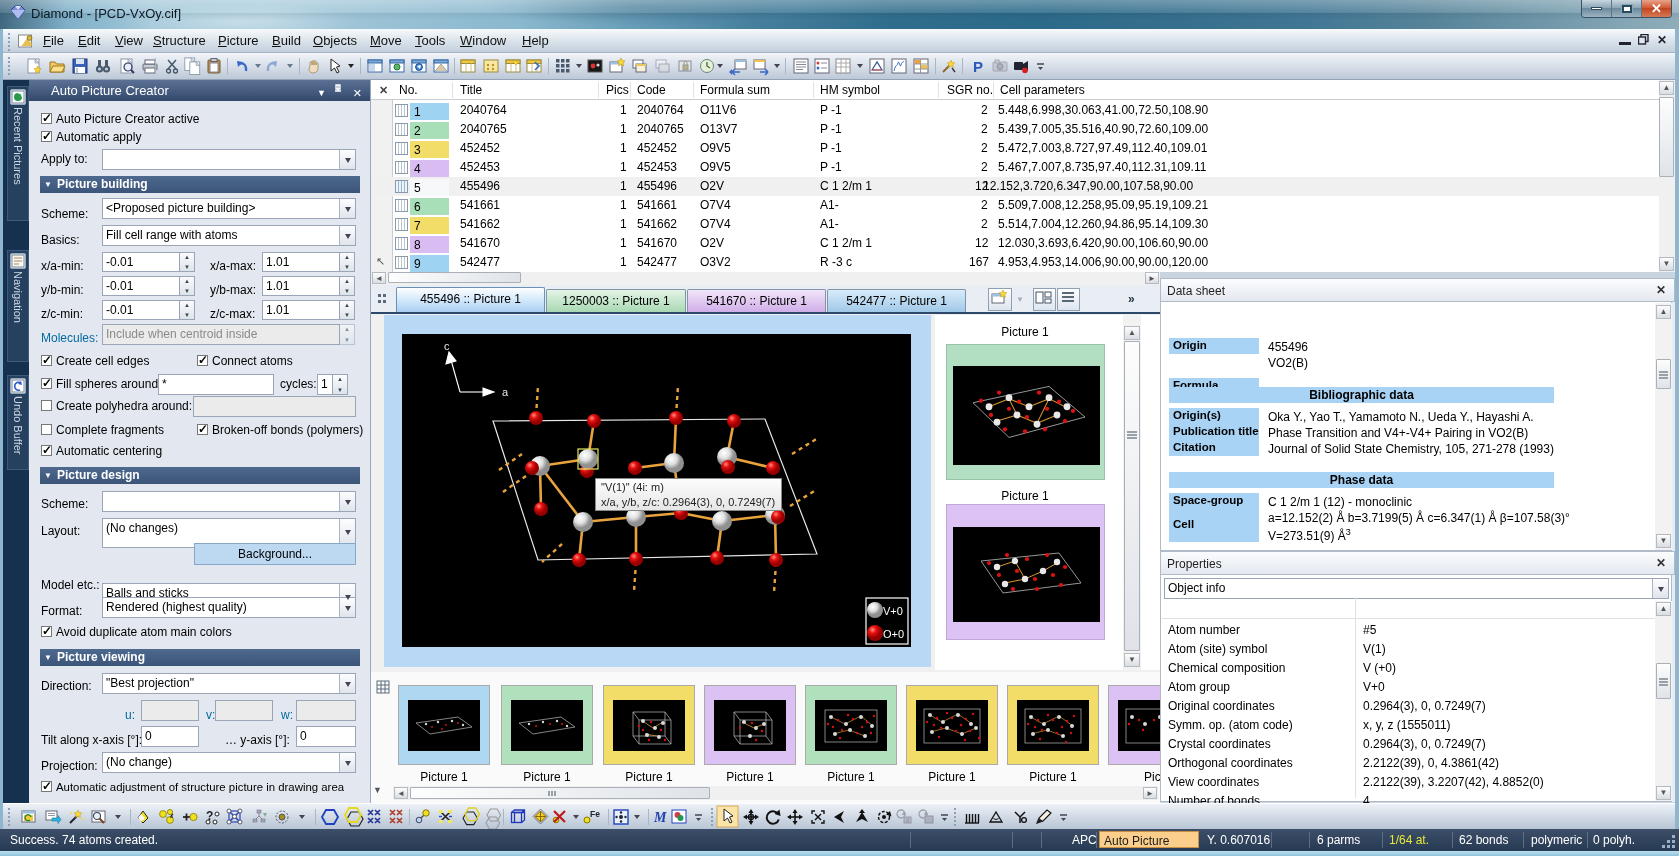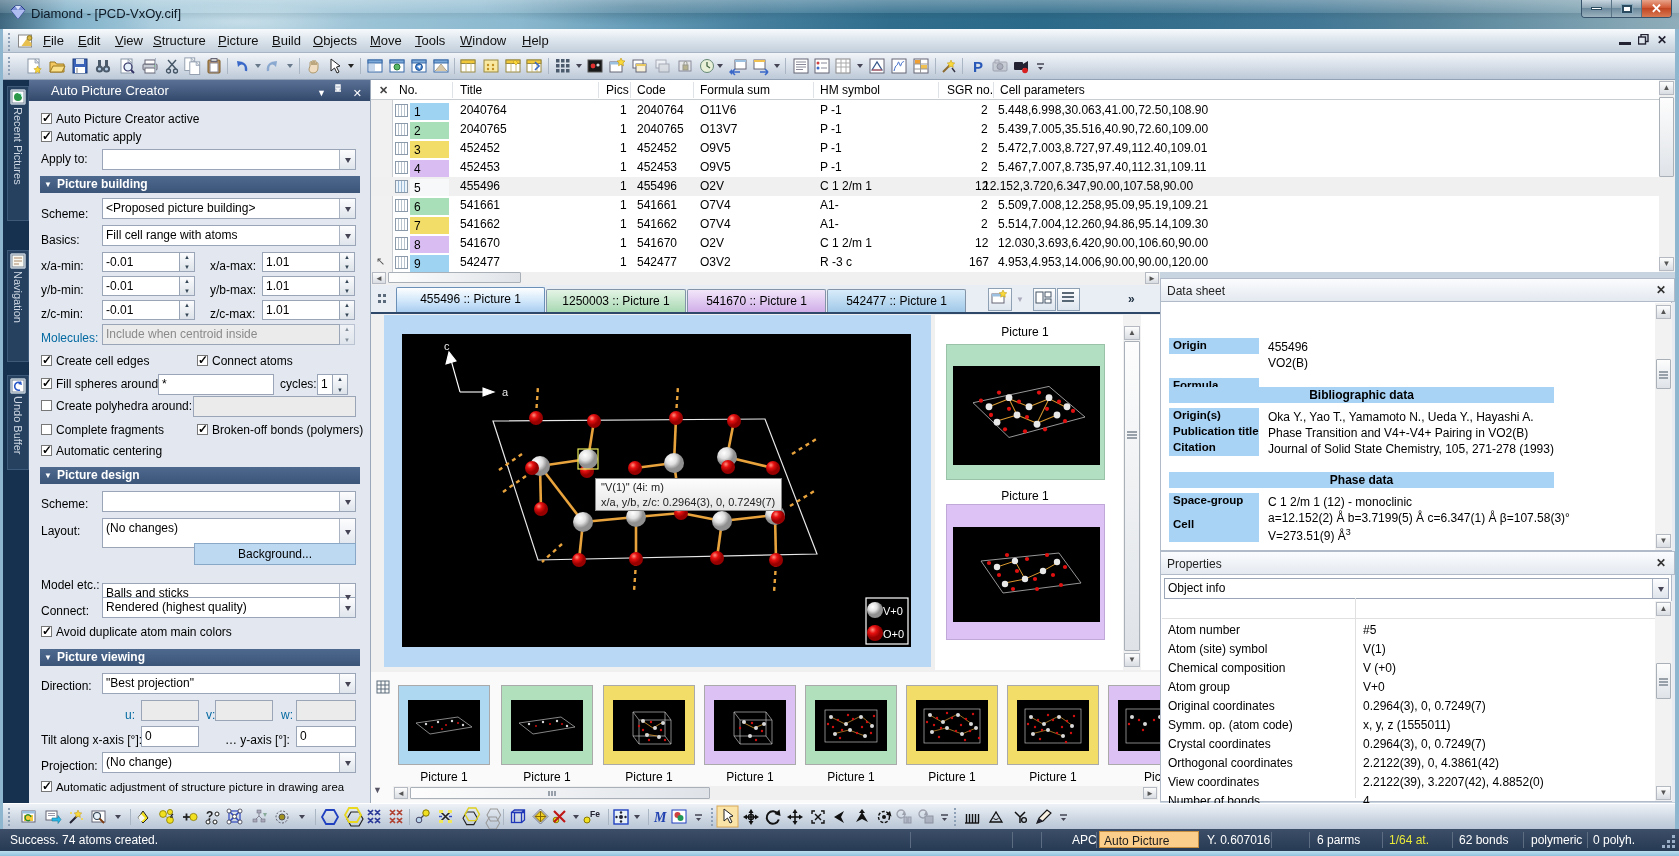--- a/index.html
+++ b/index.html
@@ -484,21 +484,21 @@
  <div class="shead" style="top:387px;">Picture design</div>
  <span class="lbl" style="left:12px;top:417px;">Scheme:</span>
  <div class="fld combo" style="left:73px;top:411px;width:254px;height:21px;">
       <b></b>
     </div>
  <span class="lbl" style="left:12px;top:444px;">Layout:</span>
  <div class="fld combo" style="left:73px;top:438px;width:254px;height:30px;">(No changes)<b></b></div>
  <div class="abs" style="left:165px;top:463px;width:162px;height:22px;background:#bdd9f2;border:1px solid #89a8c8;text-align:center;padding-top:3px;font-size:12px;">Background...</div>
  <span class="lbl" style="left:12px;top:498px;">Model etc.:</span>
  <div class="fld combo" style="left:73px;top:471px;width:254px;height:30px;margin-top:32px;">Balls and sticks<b></b></div>
- <span class="lbl" style="left:12px;top:524px;">Connect:</span>
+ <span class="lbl" style="left:12px;top:524px;">Format:</span>
  <div class="fld combo" style="left:73px;top:517px;width:254px;height:21px;">Rendered (highest quality)<b></b></div>
  <div class="cb on" style="left:12px;top:546px;"></div>
     <span class="lbl" style="left:27px;top:545px;">Avoid duplicate atom main colors</span>
  <div class="shead" style="top:569px;">Picture viewing</div>
  <span class="lbl" style="left:12px;top:599px;">Direction:</span>
  <div class="fld combo" style="left:73px;top:593px;width:254px;height:21px;">"Best projection"<b></b></div>
  <span class="lbl dis" style="left:96px;top:628px;">u:</span>
  <div class="fld dis" style="left:112px;top:620px;width:58px;height:21px;"></div>
  <span class="lbl dis" style="left:177px;top:628px;">v:</span>
  <div class="fld dis" style="left:186px;top:620px;width:58px;height:21px;"></div>

